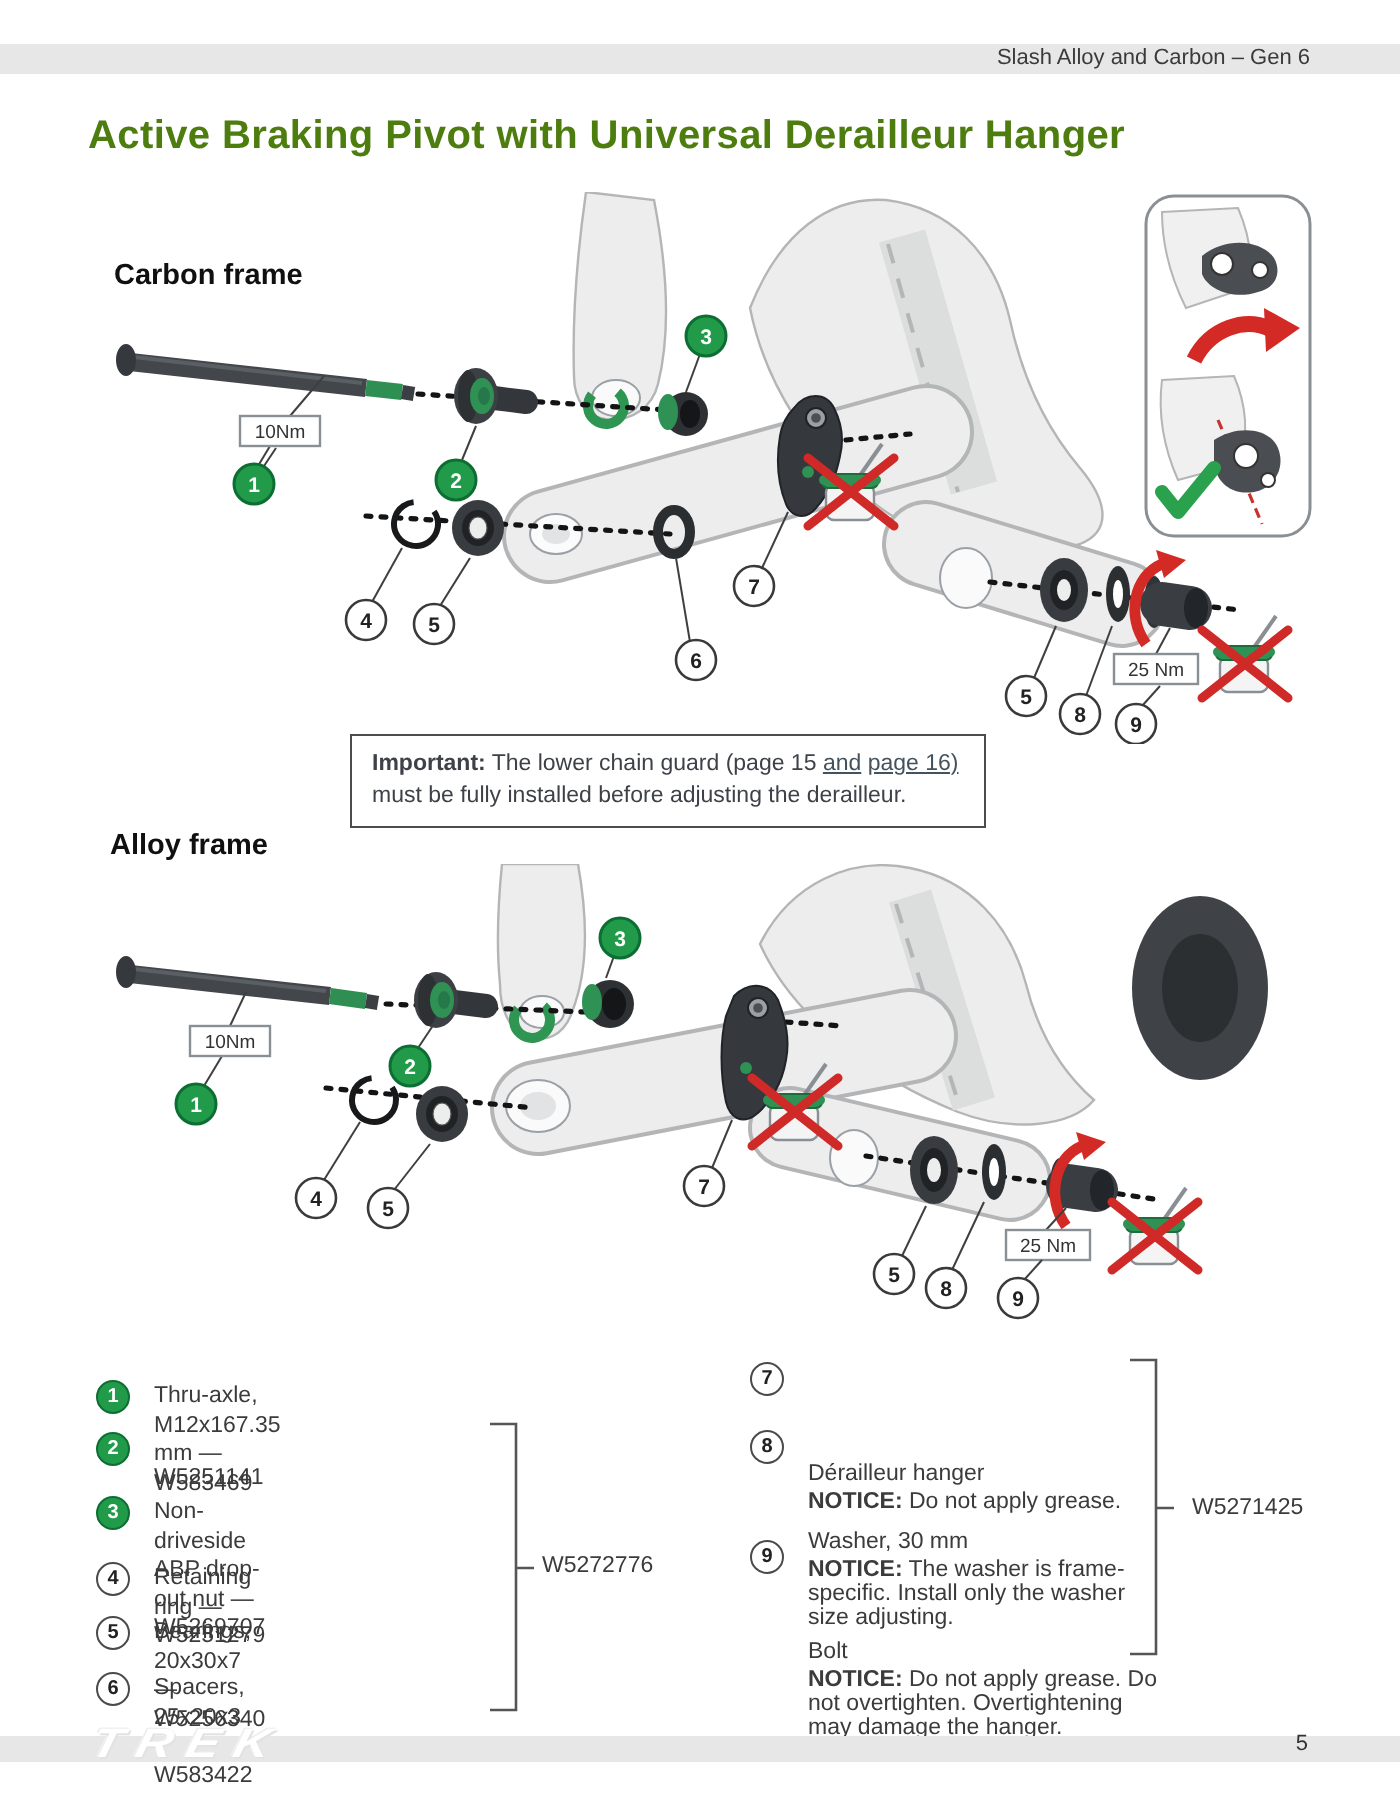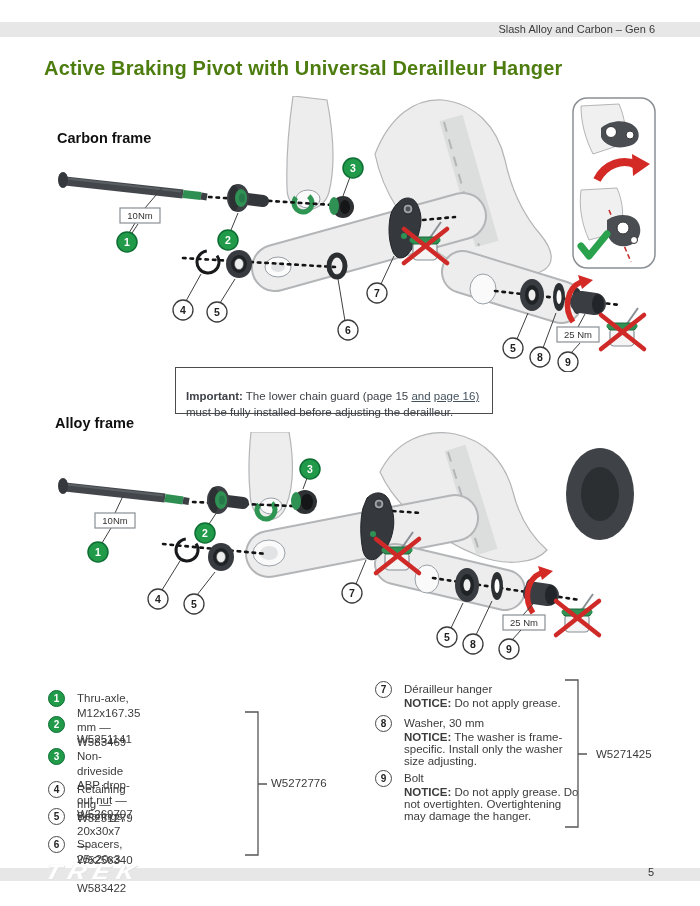--- a/index.html
+++ b/index.html
@@ -12,30 +12,30 @@
   .title { position:absolute; left:44px; top:57px; font-size:20px; font-weight:bold; color:#4d7c0f; letter-spacing:.2px; }
 
   .section-label { position:absolute; font-size:14.5px; font-weight:bold; color:#101010; }
   .carbon-label { left:57px; top:130px; }
   .alloy-label  { left:55px; top:415px; }
 
   svg.diagram { position:absolute; }
   .carbon-diagram { left:35px; top:96px; }
   .alloy-diagram  { left:35px; top:432px; }
 
-  .note-box { position:absolute; left:175px; top:367px; width:318px; height:47px; border:1.5px solid #4c4c4c; background:#fff; padding:21px 10px 0 10px; font-size:11.5px; line-height:15.5px; color:#3e4248; }
+  .note-box { position:absolute; left:175px; top:367px; width:318px; height:47px; border:1.5px solid #4c4c4c; background:#fff; padding:7px 10px 0 10px; font-size:11.5px; line-height:15.5px; color:#3e4248; }
   .note-bold { font-weight:bold; }
   .note-link-u { text-decoration:underline; color:#44525e; }
 
   .prow { position:absolute; }
   .pnum { position:absolute; left:0; top:0; width:17px; height:17px; border-radius:50%; text-align:center; line-height:16px; font-size:10px; font-weight:bold; }
   .pnum.green { background:#219a49; border:1.2px solid #0d6e33; color:#fff; }
   .pnum.white { background:#fff; border:1.2px solid #4a4a4a; color:#222; }
   .ptext { position:absolute; left:29px; top:1px; font-size:11.5px; line-height:14.5px; color:#3b3b3b; }
-  .pname { font-size:11.5px; line-height:14.5px; color:#3b3b3b; }
+  .pname { font-size:11.5px; line-height:14.5px; color:#3b3b3b;margin-top:48px; }
   .pnotice { font-size:11.5px; line-height:12.3px; color:#3b3b3b; width:176px; }
   .pnotice b { font-weight:bold; }
   .kit-label { position:absolute; font-size:11.5px; color:#3b3b3b; }
   .bracket { position:absolute; }
 
   .footer-bar { position:absolute; left:0; top:868px; width:700px; height:13px; background:#e7e7e7; }
   .page-number { position:absolute; right:46px; top:866px; font-size:11px; color:#333; }
   .brand-watermark { position:absolute; left:46px; top:858px; font-size:25px; font-weight:bold; font-style:italic; color:#ffffff; letter-spacing:7px; transform:skewX(-14deg) scaleY(.82); text-shadow:0 0 1px #dddddd, 1px 1px 0 #e3e3e3, -1px -1px 0 #f2f2f2; }
 
   

